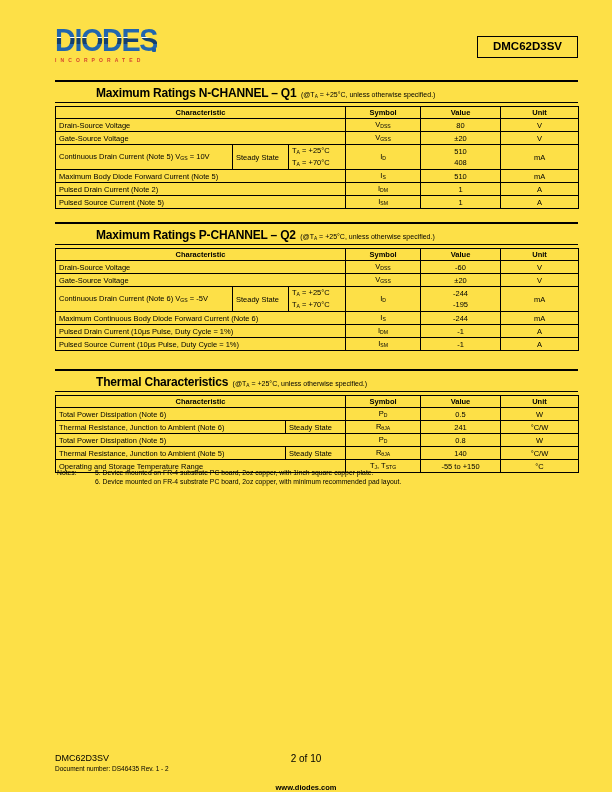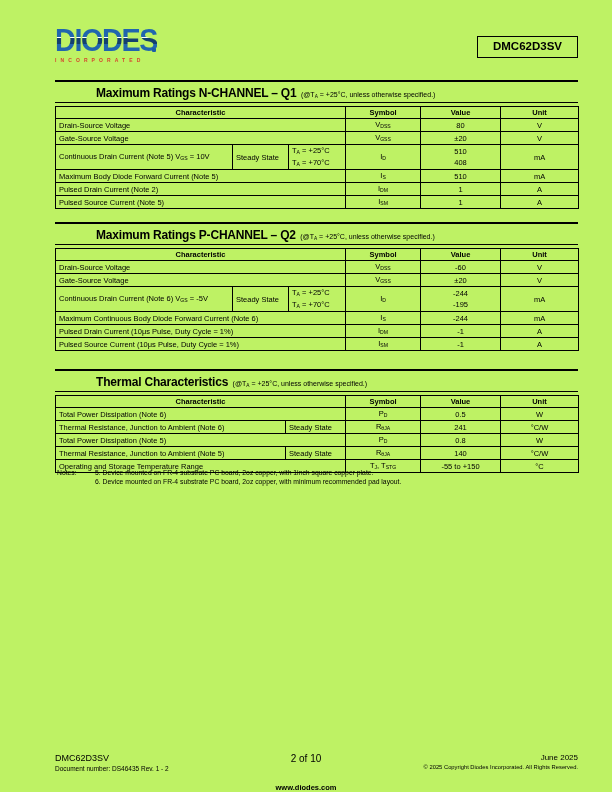--- a/index.html
+++ b/index.html
@@ -1,18 +1,18 @@
 <!DOCTYPE html>
 <html><head>
 <meta charset="utf-8">
 <style>
   html,body { margin:0; padding:0; background:#888; }
   * { box-sizing:border-box; }
   .page {
-    position:relative; width:612px; height:792px; background:#bef264;
+    position:relative; width:612px; height:792px; background:#fde047;
     font-family:"Liberation Sans", sans-serif; color:#000;
     margin:0 auto; overflow:hidden;
   }
 
   
   .logo { position:absolute; left:55px; top:27px; width:120px; }
   .logo-word {
     font-weight:bold; font-size:31px; line-height:0.88; letter-spacing:-1.5px;
     transform:scaleX(0.93); transform-origin:left center;
     color:#1c5fa8; display:inline-block;
@@ -289,19 +289,15 @@
 
   <div class="footer">
     <div class="footer-left">
       <div class="f-part">DMC62D3SV</div>
       <div class="f-doc">Document number: DS46435 Rev. 1 - 2</div>
     </div>
     <div class="footer-center">
       <div class="f-page">2 of 10</div>
       <div class="f-site">www.diodes.com</div>
     </div>
-    <div class="footer-right">
-      <div class="f-date">June 2025</div>
-      <div class="f-copy">© 2025 Copyright Diodes Incorporated. All Rights Reserved.</div>
-    </div>
   </div>
 
 </div>
 
 </body></html>

